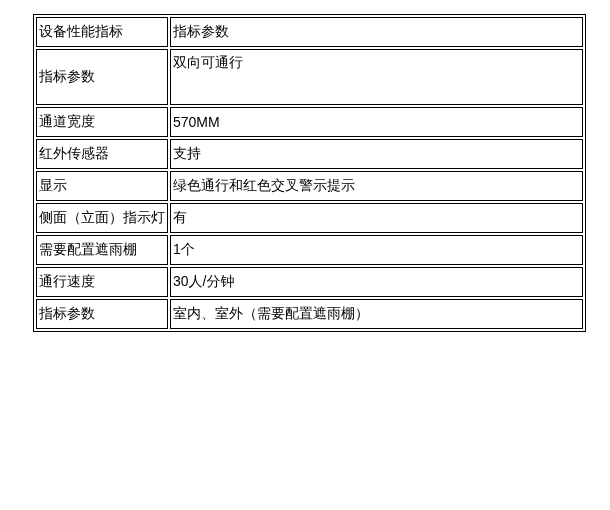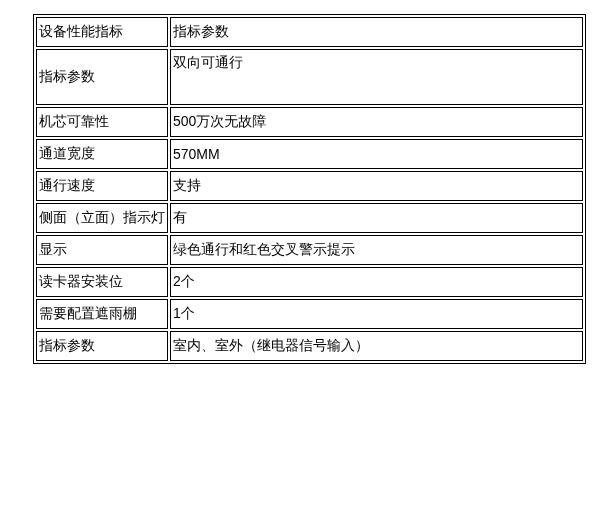--- a/index.html
+++ b/index.html
@@ -63,46 +63,42 @@
         <th>设备性能指标</th>
         <th>指标参数</th>
       </tr>
     </thead>
     <tbody>
         <tr class="tall">
     <td class="label-cell">指标参数</td>
     <td class="value-cell">双向可通行</td>
   </tr>
         <tr>
-    <td class="label-cell">机芯可靠性</td>
-    <td class="value-cell">500万次无故障</td>
-  </tr>
-        <tr>
     <td class="label-cell">通道宽度</td>
     <td class="value-cell">570MM</td>
   </tr>
         <tr>
-    <td class="label-cell">通行速度</td>
+    <td class="label-cell">红外传感器</td>
     <td class="value-cell">支持</td>
+  </tr>
+        <tr>
+    <td class="label-cell">显示</td>
+    <td class="value-cell">绿色通行和红色交叉警示提示</td>
   </tr>
         <tr>
     <td class="label-cell">侧面（立面）指示灯</td>
     <td class="value-cell">有</td>
   </tr>
         <tr>
-    <td class="label-cell">显示</td>
-    <td class="value-cell">绿色通行和红色交叉警示提示</td>
-  </tr>
-        <tr>
-    <td class="label-cell">读卡器安装位</td>
-    <td class="value-cell">2个</td>
-  </tr>
-        <tr>
     <td class="label-cell">需要配置遮雨棚</td>
     <td class="value-cell">1个</td>
   </tr>
         <tr>
+    <td class="label-cell">通行速度</td>
+    <td class="value-cell">30人/分钟</td>
+  </tr>
+        <tr>
     <td class="label-cell">指标参数</td>
-    <td class="value-cell">室内、室外（继电器信号输入）</td>
+    <td class="value-cell">室内、室外（需要配置遮雨棚）</td>
   </tr>
       </tbody>
   </table>
 </div>
 
 </body></html>

